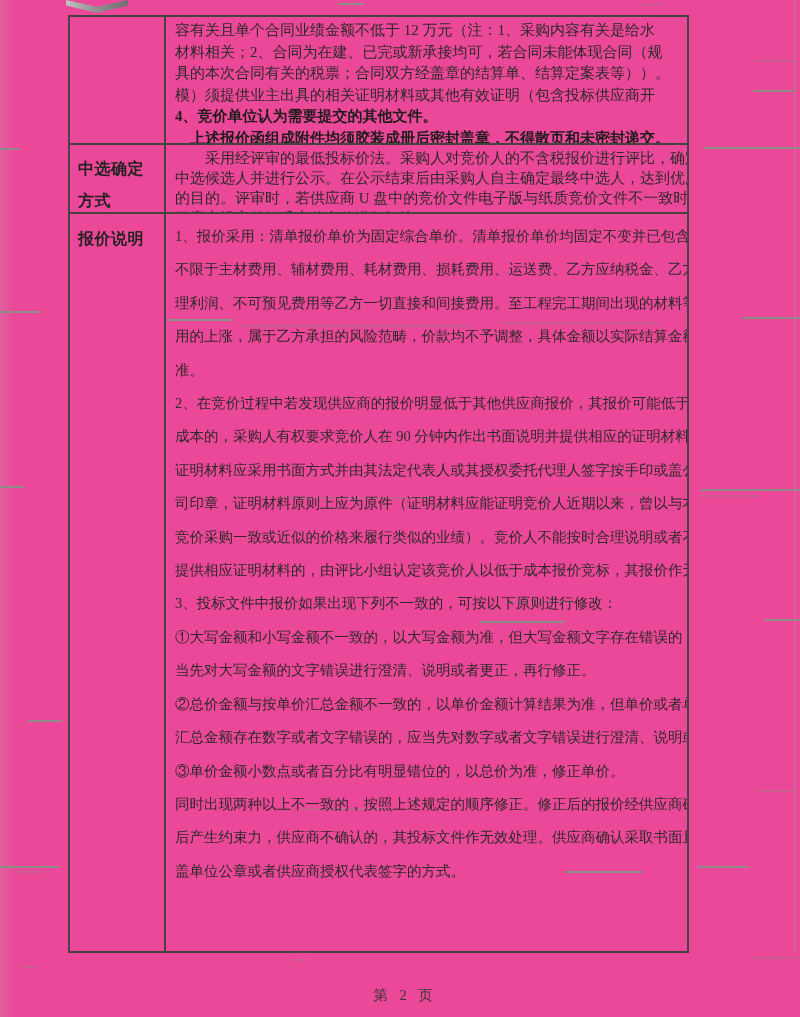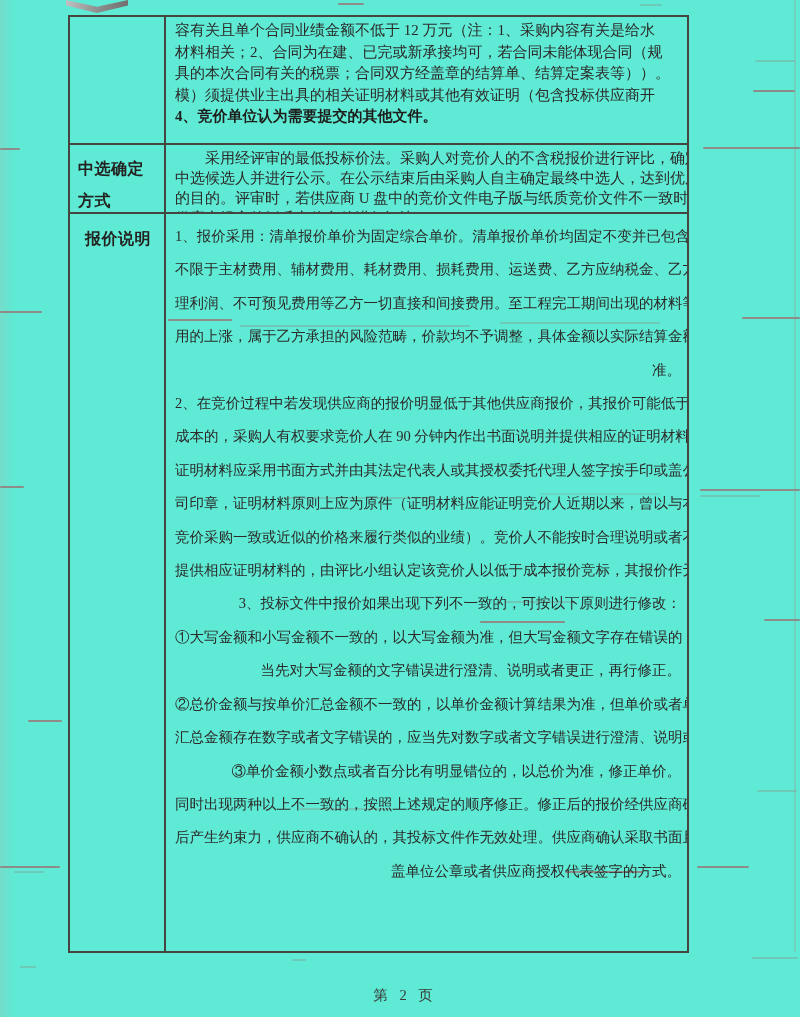--- a/index.html
+++ b/index.html
@@ -1,19 +1,19 @@
 <!DOCTYPE html>
 <html><head>
 <meta charset="utf-8">
 <style>
   * { margin:0; padding:0; box-sizing:border-box; }
   html,body { background:#e8e8e6; }
   .page {
     position:relative; width:800px; height:1017px;
-    background:#5eead4;
+    background:#ec4899;
     font-family:"Liberation Serif","DejaVu Serif",serif;
     color:#2b2a28; overflow:hidden;
   }
   .page::before { 
     content:""; position:absolute; left:0; top:0; width:14px; height:100%;
     background:linear-gradient(90deg, rgba(180,178,172,0.25), rgba(180,178,172,0));
     pointer-events:none;
   }
   
   .arrow {
@@ -22,21 +22,21 @@
     clip-path:polygon(0% 0%, 50% 52%, 100% 0%, 100% 42%, 50% 100%, 0% 42%);
   }
   .tbl {
     position:absolute; left:68px; top:15px; width:621px; height:938px;
     border:2px solid #45443f; display:flex; flex-direction:column;
   }
   .row { display:flex; border-bottom:2px solid #45443f; }
   .row:last-child { border-bottom:none; }
   .row1 { height:128px; }
   .row2 { height:69px; }
-  .row3 { flex:1;text-align:right; }
+  .row3 { flex:1; }
   .label-cell {
     width:96px; border-right:2px solid #45443f;
     font-weight:600; font-size:16px; letter-spacing:0.5px; color:#232220;
     padding:8px 13px 0 8px; line-height:32px; overflow:hidden;
   }
   .row3 .label-cell { padding-top:14px; line-height:22px; }
   .content-cell { flex:1; overflow:hidden; }
   .row1 .content-cell { padding:3px 6px 0 9px; font-size:15px; }
   .row1 .ln { line-height:21.5px; white-space:nowrap; }
   .row2 .content-cell { padding:3px 6px 0 9px; font-size:15px; }
@@ -100,20 +100,21 @@
   <div class="tbl">
 
     <div class="row row1">
       <div class="label-cell"></div>
       <div class="content-cell">
         <div class="ln">容有关且单个合同业绩金额不低于 12 万元（注：1、采购内容有关是给水</div>
         <div class="ln">材料相关；2、合同为在建、已完或新承接均可，若合同未能体现合同（规</div>
         <div class="ln">具的本次合同有关的税票；合同双方经盖章的结算单、结算定案表等））。</div>
         <div class="ln">模）须提供业主出具的相关证明材料或其他有效证明（包含投标供应商开</div>
         <div class="ln bold">4、竞价单位认为需要提交的其他文件。</div>
+        <div class="ln bold indent1">上述报价函组成附件均须胶装成册后密封盖章，不得散页和未密封递交。</div>
       </div>
     </div>
 
     <div class="row row2">
       <div class="label-cell">中选确定方式</div>
       <div class="content-cell">
         <div class="ln indent2">采用经评审的最低投标价法。采购人对竞价人的不含税报价进行评比，确定前三名</div>
         <div class="ln">中选候选人并进行公示。在公示结束后由采购人自主确定最终中选人，达到优质采购</div>
         <div class="ln">的目的。评审时，若供应商 U 盘中的竞价文件电子版与纸质竞价文件不一致时，按照</div>
         <div class="ln">供应商提交的纸质竞价文件进行评比。</div>

